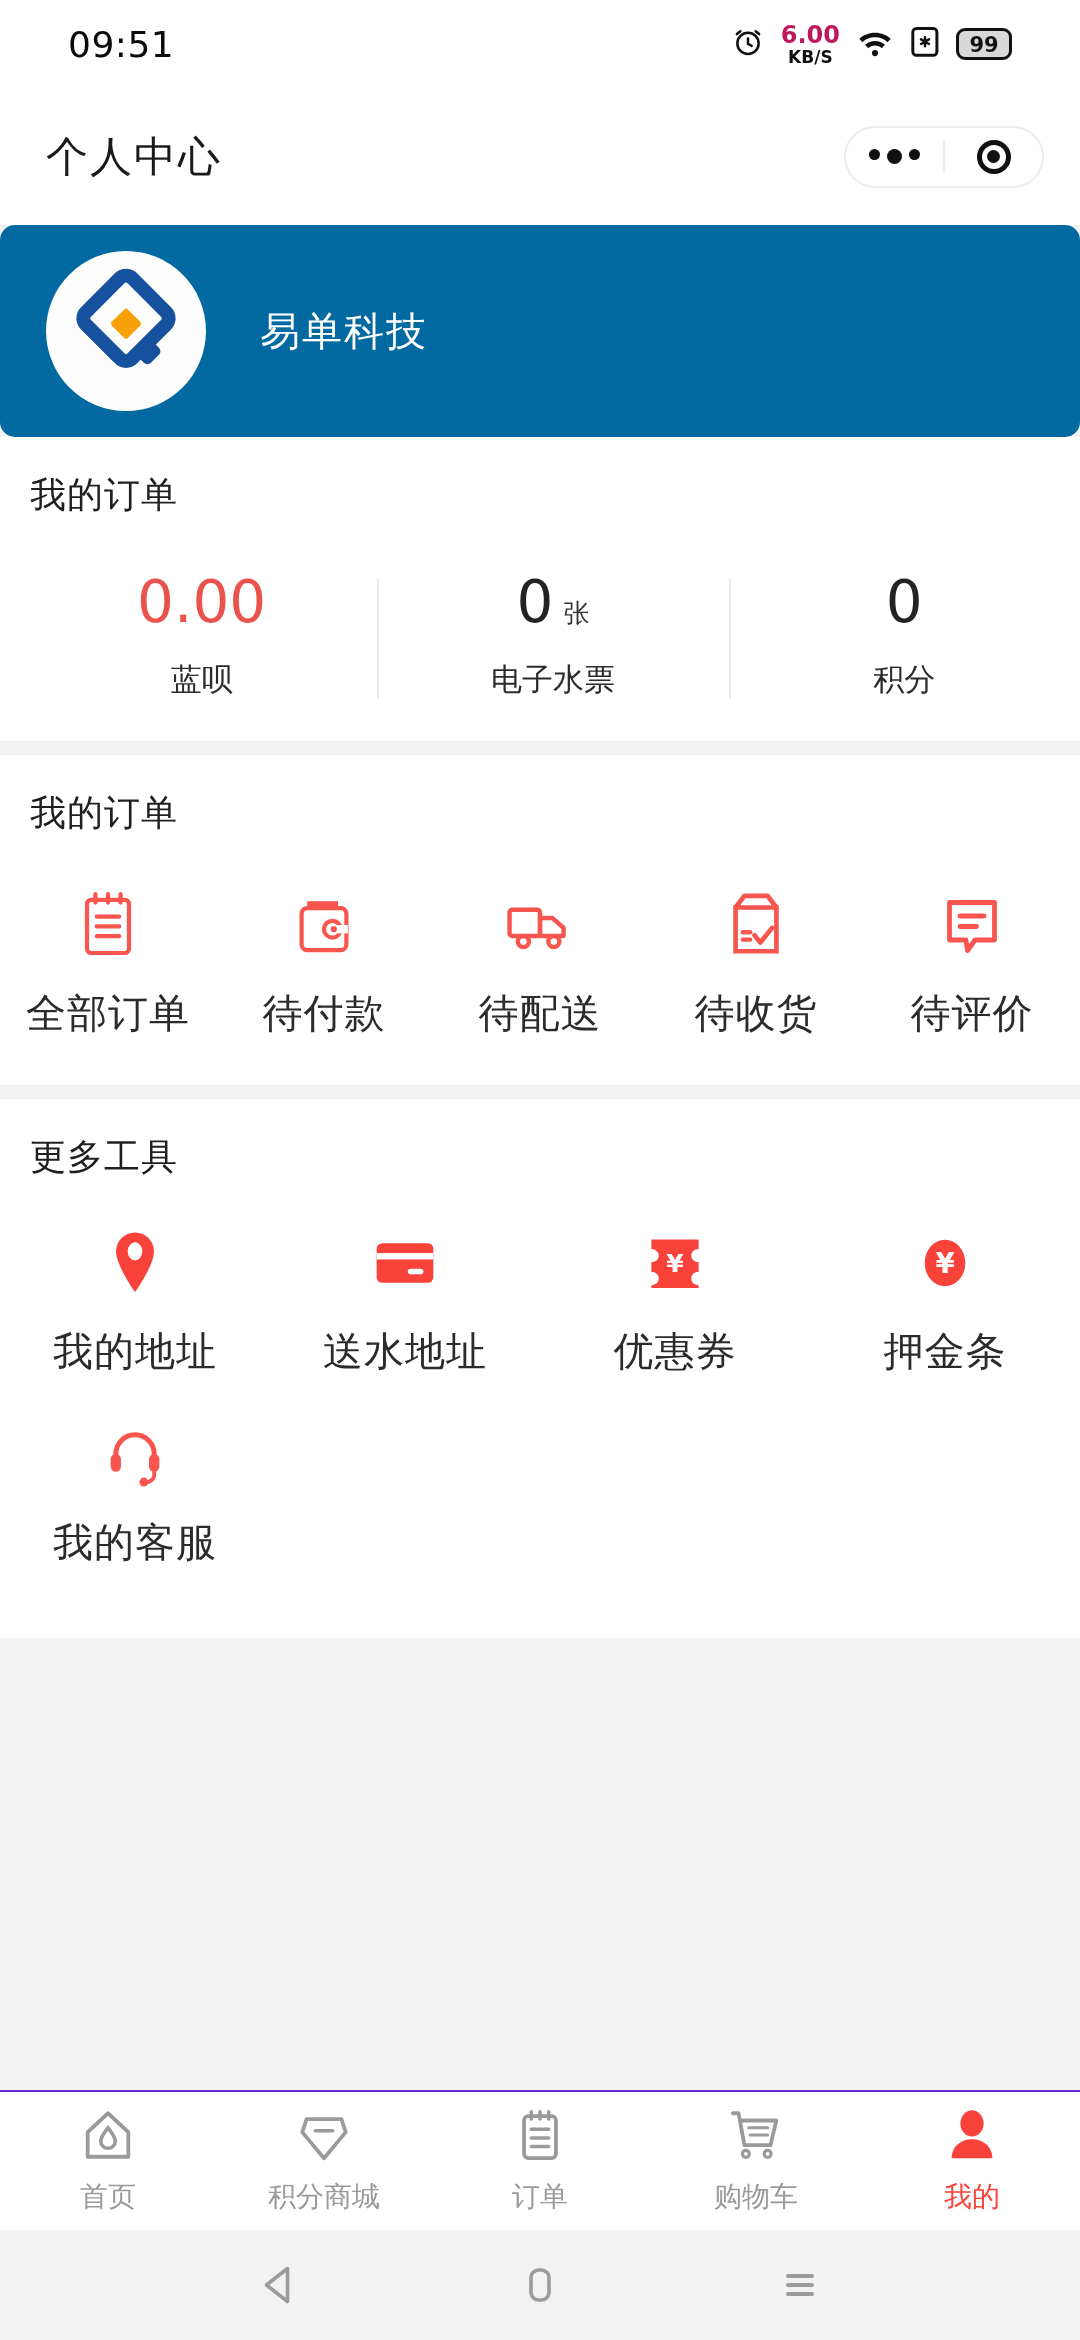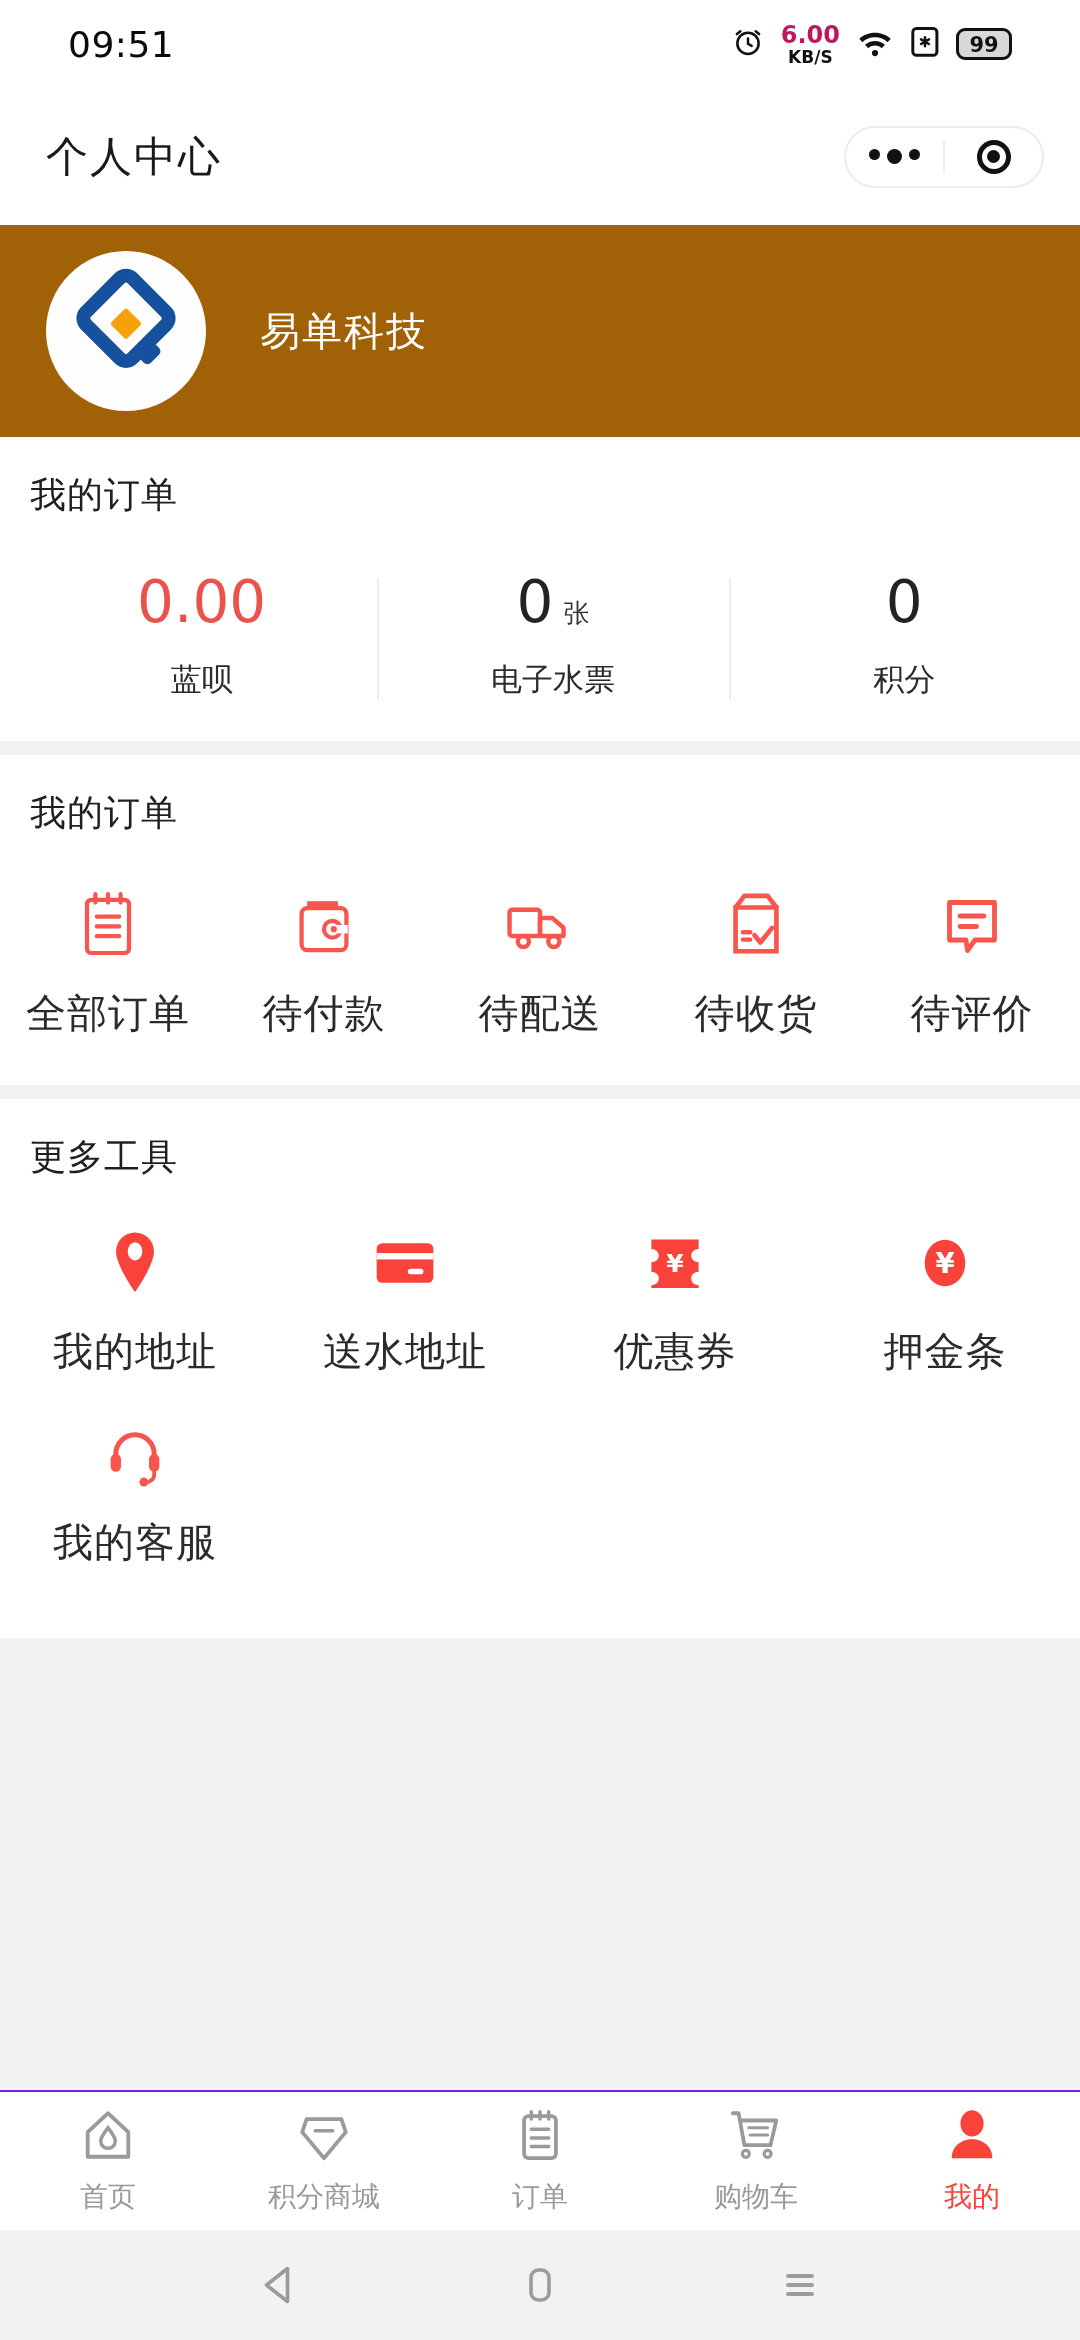--- a/index.html
+++ b/index.html
@@ -27,21 +27,21 @@
   .capsule { width:200px; height:62px; border:2px solid #ececec; border-radius:34px; display:flex; align-items:center; background:#ffffff; }
   .cap-half { flex:1; display:flex; align-items:center; justify-content:center; }
   .cap-sep { width:2px; height:34px; background:#ededed; }
   .dots { display:flex; gap:7px; }
   .dots i { width:11px; height:11px; border-radius:50%; background:#111; display:block; }
   .dots i:nth-child(2) { width:15px; height:15px; }
   .target { width:34px; height:34px; border:5px solid #111; border-radius:50%; display:flex; align-items:center; justify-content:center; }
   .target b { width:13px; height:13px; border-radius:50%; background:#111; display:block; }
 
   
-  .profile { background:#a16207; height:212px; display:flex; align-items:center; padding:0 46px; flex:none; }
+  .profile { background:#0369a1; height:212px; display:flex; align-items:center; padding:0 46px; flex:none;border-radius:15px; }
   .avatar { width:160px; height:160px; border-radius:50%; background:#fdfdfd; border:6px solid rgba(255,255,255,.45);
             display:flex; align-items:center; justify-content:center; flex:none; }
   .profile-name { margin-left:54px; color:#ffffff; font-size:40px; letter-spacing:2px; }
 
   
   .card { background:#ffffff; }
   .gap { height:14px; background:#f2f2f2; flex:none; }
   .card-title { font-size:36px; color:#1f1f1f; padding:34px 0 0 30px; letter-spacing:1px; }
 
   

